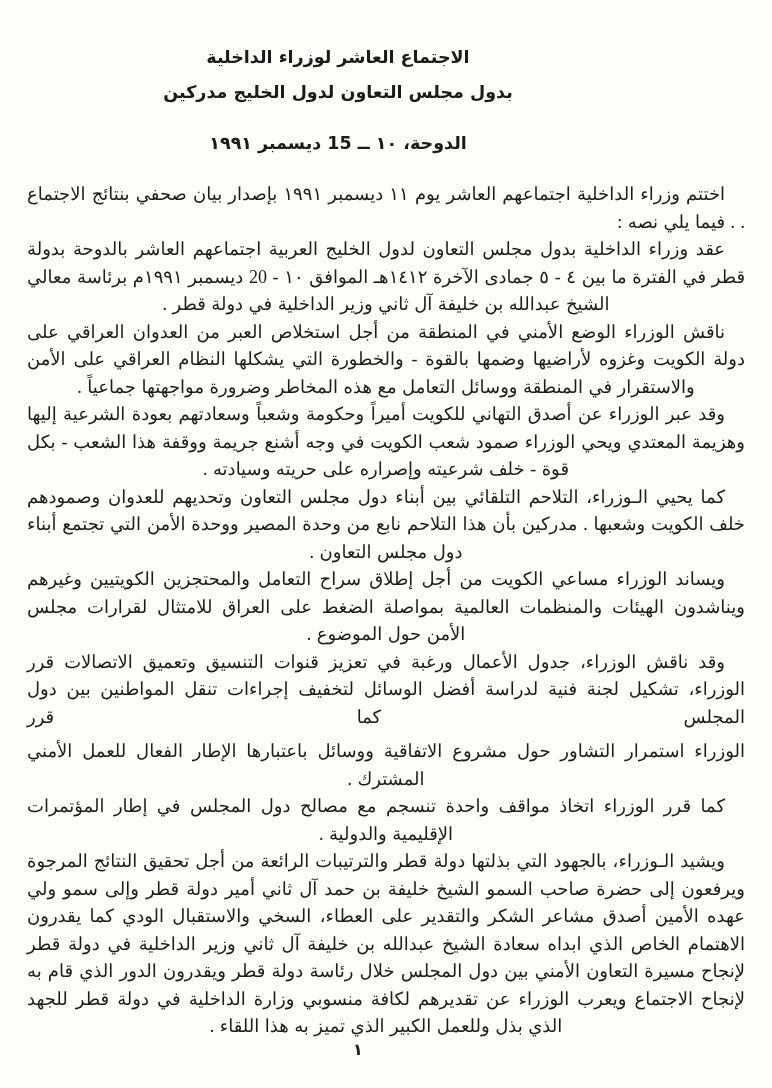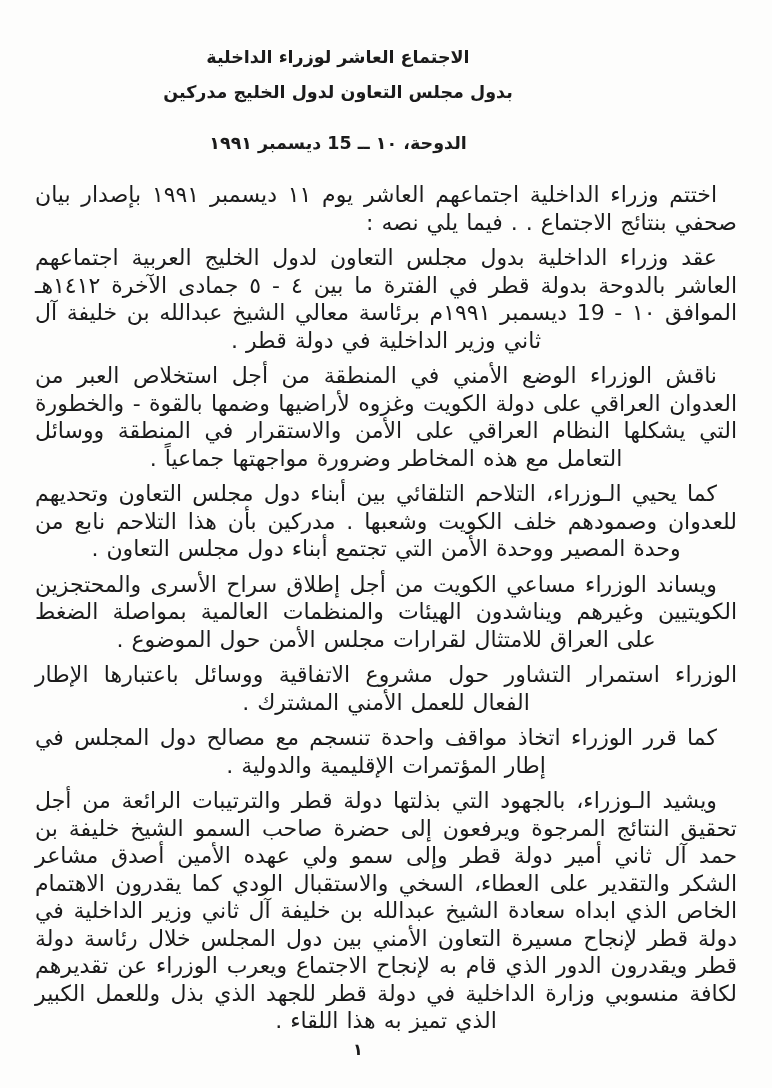--- a/index.html
+++ b/index.html
@@ -23,27 +23,28 @@
   .doc-header {
     margin-right: 96px;   
     text-align: center;
     font-weight: bold;
     font-size: 17.5px;
   }
   .doc-header .title-line { line-height: 35px; text-align: center; }
   .doc-header .date-line  { margin-top: 16px; line-height: 35px; }
   .doc-body { margin-top: 20px; }
   .para {
-    margin: 8px;
-    font-size: 22px;
+    margin: 0;
+    font-size: 18px;
     line-height: 27.5px;
     text-align: justify;
     text-align-last: center;
     text-indent: 20px;
     word-spacing: 1px;
+    font-family: Liberation Serif, serif;
   }
   .para.last-start   { text-align-last: right; }
   .para.last-justify { text-align-last: justify; }
   .para.no-indent    { text-indent: 0; }
   .para.gap-sm       { margin-top: 7px; }
   .page-number {
     position: absolute;
     top: 1040px;
     left: 0;
     width: 716px;      
@@ -59,24 +60,26 @@
   <div class="content">
 
     <div class="doc-header">
       <div class="title-line">الاجتماع العاشر لوزراء الداخلية</div>
       <div class="title-line">بدول مجلس التعاون لدول الخليج مدركين</div>
       <div class="date-line">الدوحة، ١٠ ــ 15 ديسمبر ١٩٩١</div>
     </div>
 
     <div class="doc-body">
       <p class="para gap-sm last-start">اختتم وزراء الداخلية اجتماعهم العاشر يوم ١١ ديسمبر ١٩٩١ بإصدار بيان صحفي بنتائج الاجتماع . . فيما يلي نصه :</p>
-      <p class="para">عقد وزراء الداخلية بدول مجلس التعاون لدول الخليج العربية اجتماعهم العاشر بالدوحة بدولة قطر في الفترة ما بين ٤ - ٥ جمادى الآخرة ١٤١٢هـ الموافق ١٠ - 19 ديسمبر ١٩٩١م برئاسة معالي الشيخ عبدالله بن خليفة آل ثاني وزير الداخلية في دولة قطر .</p>
+      <p class="para">عقد وزراء الداخلية بدول مجلس التعاون لدول الخليج العربية اجتماعهم العاشر بالدوحة بدولة قطر في الفترة ما بين ٤ - ٥ جمادى الآخرة ١٤١٢هـ الموافق ١٠ - 20 ديسمبر ١٩٩١م برئاسة معالي الشيخ عبدالله بن خليفة آل ثاني وزير الداخلية في دولة قطر .</p>
       <p class="para">ناقش الوزراء الوضع الأمني في المنطقة من أجل استخلاص العبر من العدوان العراقي على دولة الكويت وغزوه لأراضيها وضمها بالقوة - والخطورة التي يشكلها النظام العراقي على الأمن والاستقرار في المنطقة ووسائل التعامل مع هذه المخاطر وضرورة مواجهتها جماعياً .</p>
+      <p class="para">وقد عبر الوزراء عن أصدق التهاني للكويت أميراً وحكومة وشعباً وسعادتهم بعودة الشرعية إليها وهزيمة المعتدي ويحي الوزراء صمود شعب الكويت في وجه أشنع جريمة ووقفة هذا الشعب - بكل قوة - خلف شرعيته وإصراره على حريته وسيادته .</p>
       <p class="para">كما يحيي الـوزراء، التلاحم التلقائي بين أبناء دول مجلس التعاون وتحديهم للعدوان وصمودهم خلف الكويت وشعبها . مدركين بأن هذا التلاحم نابع من وحدة المصير ووحدة الأمن التي تجتمع أبناء دول مجلس التعاون .</p>
-      <p class="para">ويساند الوزراء مساعي الكويت من أجل إطلاق سراح الأسرى والمحتجزين الكويتيين وغيرهم ويناشدون الهيئات والمنظمات العالمية بمواصلة الضغط على العراق للامتثال لقرارات مجلس الأمن حول الموضوع .</p>
+      <p class="para">ويساند الوزراء مساعي الكويت من أجل إطلاق سراح التعامل والمحتجزين الكويتيين وغيرهم ويناشدون الهيئات والمنظمات العالمية بمواصلة الضغط على العراق للامتثال لقرارات مجلس الأمن حول الموضوع .</p>
+      <p class="para last-justify">وقد ناقش الوزراء، جدول الأعمال ورغبة في تعزيز قنوات التنسيق وتعميق الاتصالات قرر الوزراء، تشكيل لجنة فنية لدراسة أفضل الوسائل لتخفيف إجراءات تنقل المواطنين بين دول المجلس كما قرر</p>
       <p class="para no-indent gap-sm">الوزراء استمرار التشاور حول مشروع الاتفاقية ووسائل باعتبارها الإطار الفعال للعمل الأمني المشترك .</p>
       <p class="para">كما قرر الوزراء اتخاذ مواقف واحدة تنسجم مع مصالح دول المجلس في إطار المؤتمرات الإقليمية والدولية .</p>
       <p class="para">ويشيد الـوزراء، بالجهود التي بذلتها دولة قطر والترتيبات الرائعة من أجل تحقيق النتائج المرجوة ويرفعون إلى حضرة صاحب السمو الشيخ خليفة بن حمد آل ثاني أمير دولة قطر وإلى سمو ولي عهده الأمين أصدق مشاعر الشكر والتقدير على العطاء، السخي والاستقبال الودي كما يقدرون الاهتمام الخاص الذي ابداه سعادة الشيخ عبدالله بن خليفة آل ثاني وزير الداخلية في دولة قطر لإنجاح مسيرة التعاون الأمني بين دول المجلس خلال رئاسة دولة قطر ويقدرون الدور الذي قام به لإنجاح الاجتماع ويعرب الوزراء عن تقديرهم لكافة منسوبي وزارة الداخلية في دولة قطر للجهد الذي بذل وللعمل الكبير الذي تميز به هذا اللقاء .</p>
     </div>
   </div>
 
   <div class="page-number">١</div>
 </div>
 
 </body></html>

